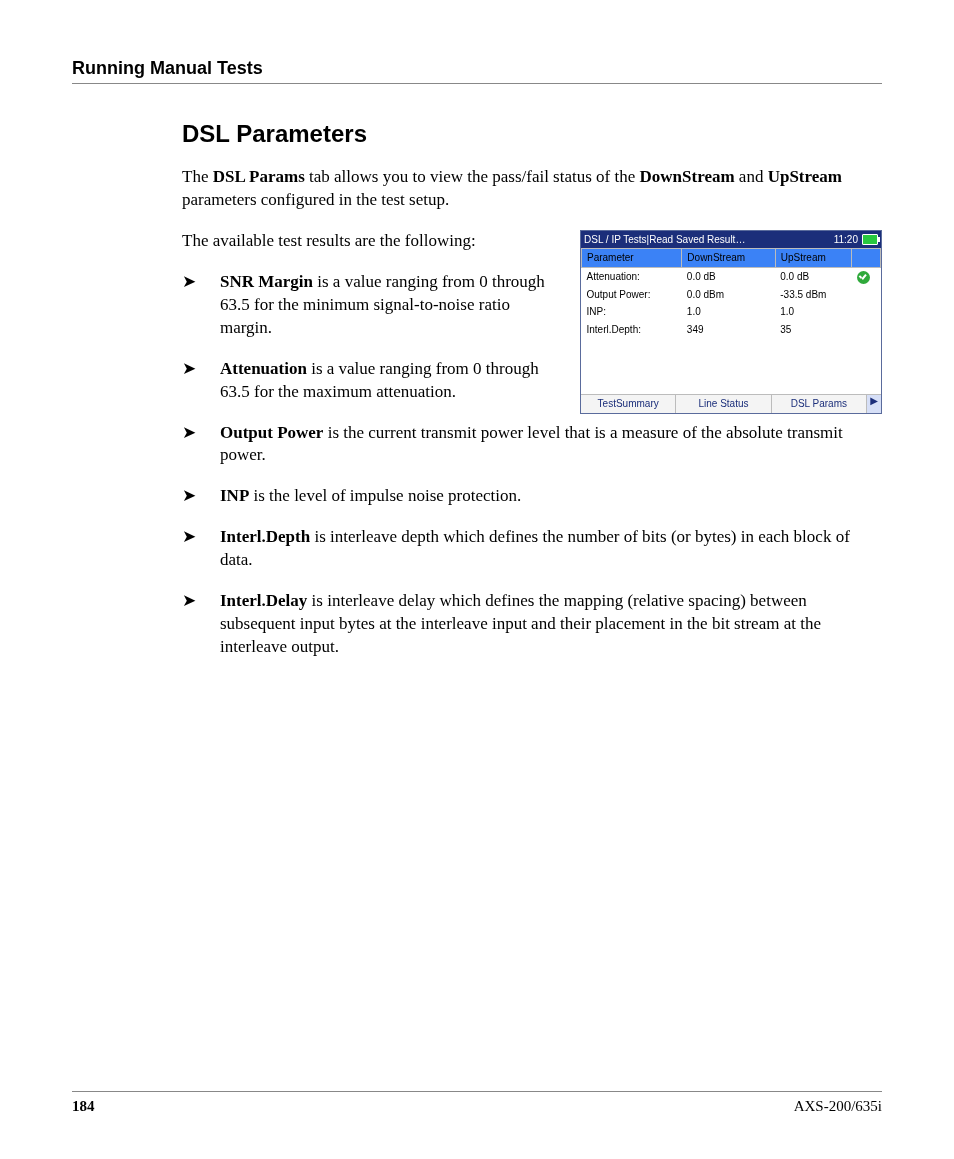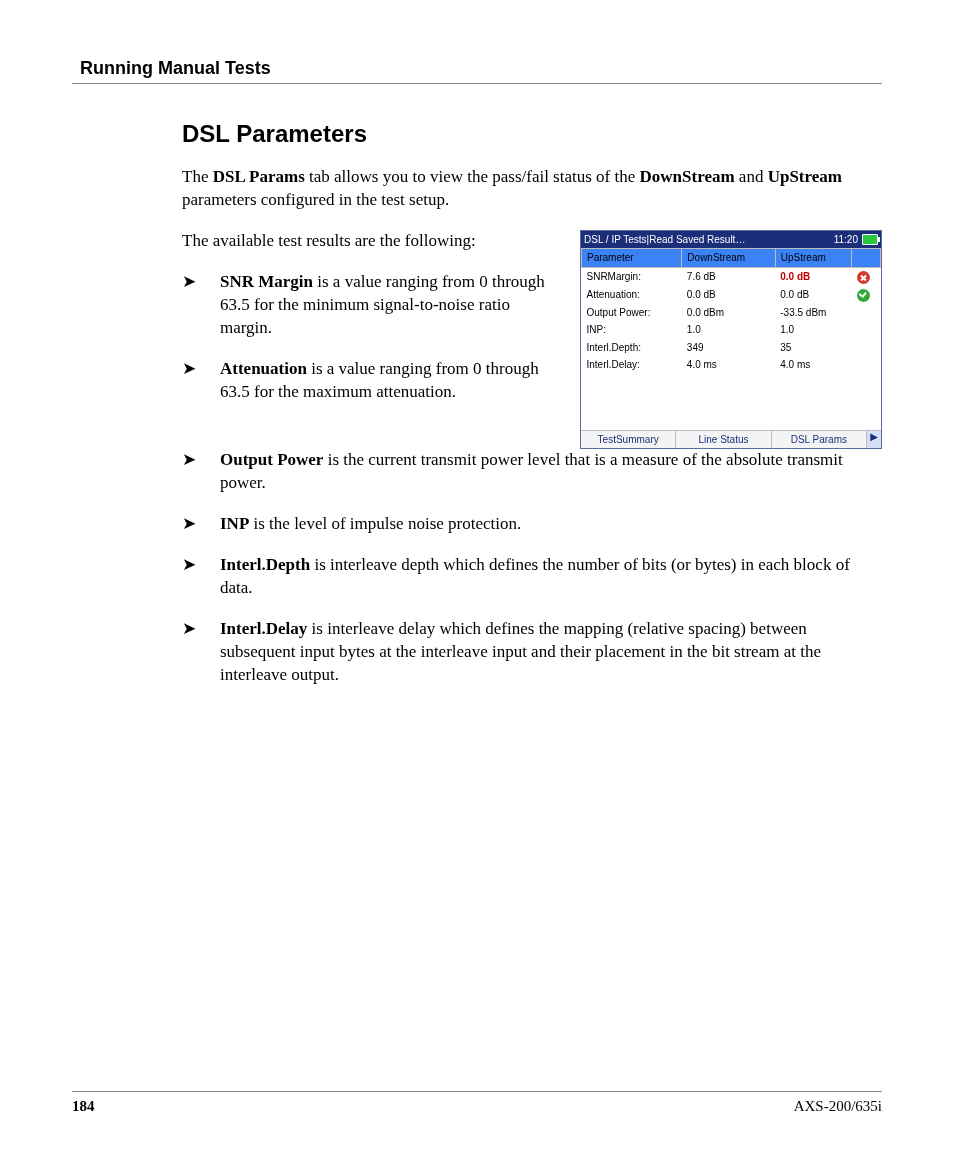--- a/index.html
+++ b/index.html
@@ -1,17 +1,17 @@
 <!DOCTYPE html>
 <html><head>
 <meta charset="utf-8">
 <style>
   html,body{margin:0;padding:0;background:#fff;font-family:"Palatino Linotype","Book Antiqua",Palatino,serif;color:#000}
   .page{box-sizing:border-box;width:954px;height:1159px;padding:58px 72px 40px 72px;position:relative}
-  .hdr-title{font-family:"Segoe UI","Myriad Pro",Arial,sans-serif;font-weight:700;font-size:18px;margin:0 0 4px 8px}
+  .hdr-title{font-family:"Segoe UI","Myriad Pro",Arial,sans-serif;font-weight:700;font-size:18px;margin:0 0 4px 0}
   .hdr-sub{font-style:italic;font-size:16px;margin:0 0 10px 0}
   .hdr-rule{border:0;border-top:1px solid #888;margin:0 0 36px 0}
   .section-title{font-family:"Segoe UI","Myriad Pro",Arial,sans-serif;font-weight:700;font-size:24px;margin:0 0 18px 0;padding-left:110px}
   .body{padding-left:110px;font-size:17px;line-height:1.35}
   .body p{margin:0 0 18px 0}
   .intro-row{display:flex;gap:14px;align-items:flex-start}
   .intro-col{flex:1;min-width:0}
   b{font-weight:700}
   ul.bullets{list-style:none;padding:0;margin:0 0 18px 0}
   ul.bullets>li{display:flex;gap:16px;margin:0 0 18px 0}
@@ -90,26 +90,20 @@
         <div class="ss-body">
           <table class="ss-tbl">
             <tbody>
                 <tr>
               <th>Parameter</th>
               <th>DownStream</th>
               <th>UpStream</th>
               <th class="status-cell"></th>
             </tr>
             <tr>
-                  <td>SNRMargin:</td>
-                  <td>7.6  dB</td>
-                  <td><span class="fail">0.0  dB</span></td>
-                  <td class="status-cell"><span class="ico ico-fail"></span></td>
-                </tr>
-            <tr>
                   <td>Attenuation:</td>
                   <td>0.0  dB</td>
                   <td>0.0  dB</td>
                   <td class="status-cell"><span class="ico ico-pass"></span></td>
                 </tr>
             <tr>
                   <td>Output Power:</td>
                   <td>0.0  dBm</td>
                   <td>-33.5  dBm</td>
                   <td class="status-cell"></td>
@@ -117,26 +111,20 @@
             <tr>
                   <td>INP:</td>
                   <td>1.0</td>
                   <td>1.0</td>
                   <td class="status-cell"></td>
                 </tr>
             <tr>
                   <td>Interl.Depth:</td>
                   <td>349</td>
                   <td>35</td>
-                  <td class="status-cell"></td>
-                </tr>
-            <tr>
-                  <td>Interl.Delay:</td>
-                  <td>4.0 ms</td>
-                  <td>4.0 ms</td>
                   <td class="status-cell"></td>
                 </tr>
           </tbody>
             </table>
           <div class="ss-spacer"></div>
           <div class="ss-tabs">
             <div class="ss-tab">TestSummary</div>
             <div class="ss-tab">Line Status</div>
             <div class="ss-tab">DSL Params</div>
             <div class="ss-scroll">▶</div>

